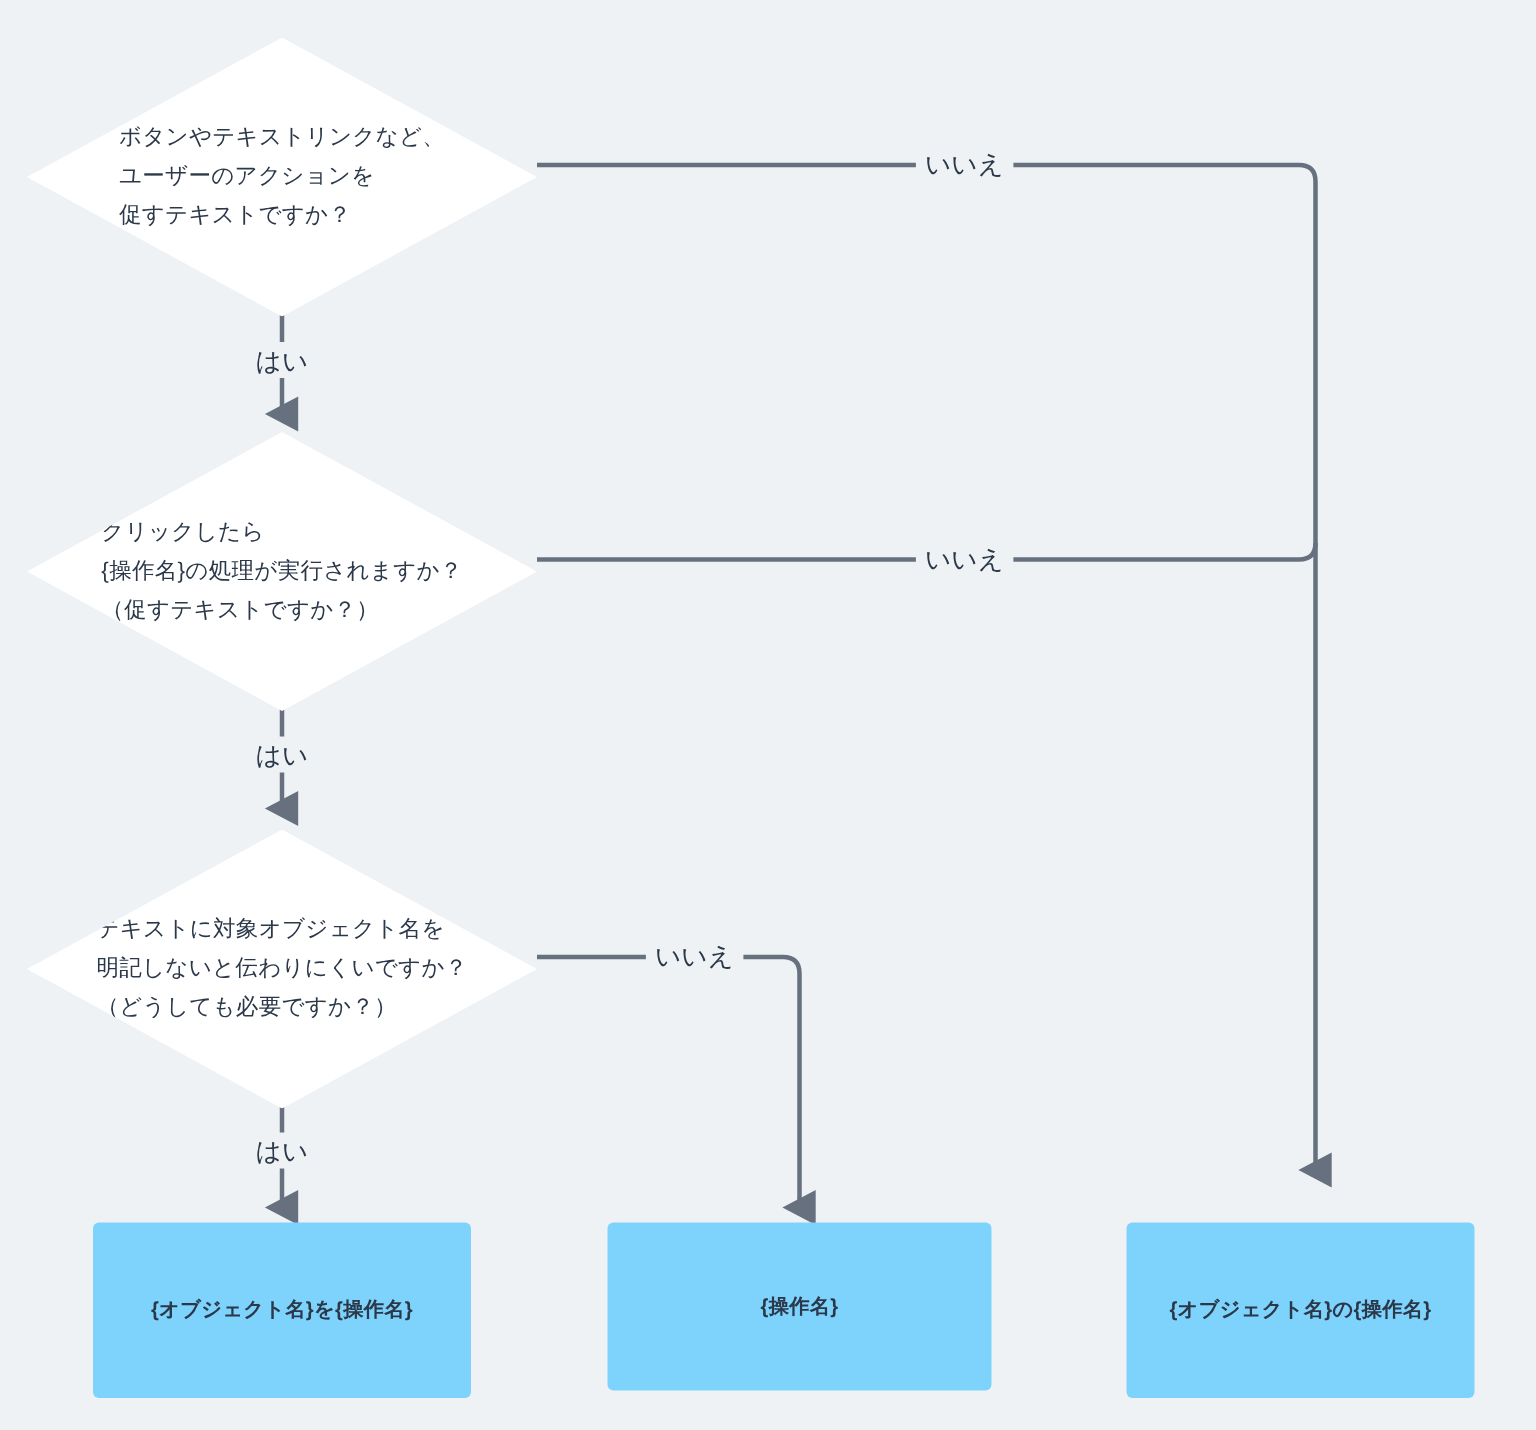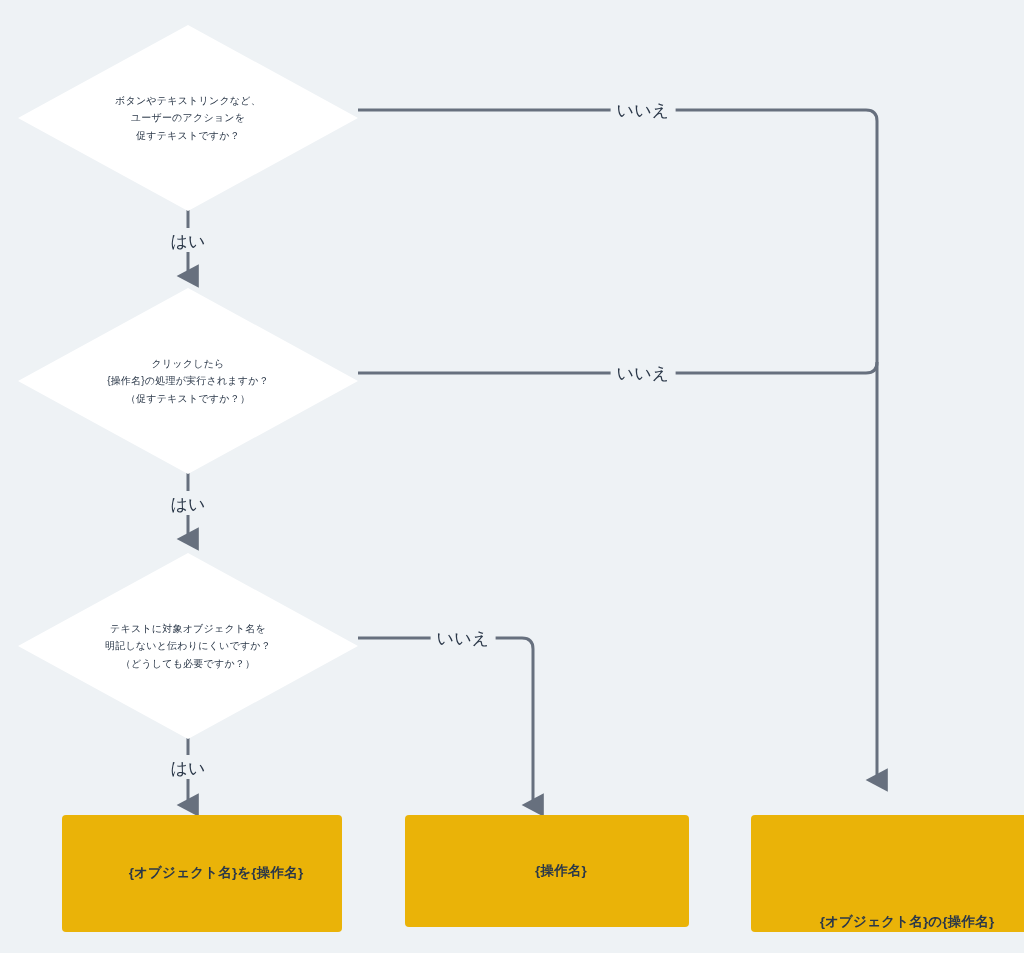--- a/index.html
+++ b/index.html
@@ -30,38 +30,36 @@
   .diamond {
     position: absolute;
     background: #ffffff;
     -webkit-clip-path: polygon(50% 0%, 100% 50%, 50% 100%, 0% 50%);
     clip-path: polygon(50% 0%, 100% 50%, 50% 100%, 0% 50%);
     display: flex;
     align-items: center;
     justify-content: center;
   }
   .diamond-label {
-    text-align: center;
     color: #2b3849;
-    font-size: 10px;
+    font-size: 15px;
     line-height: 1.72;
     letter-spacing: 0.2px;
     white-space: pre-line;
     padding: 0 14px;
   }
 
   
   .box {
     position: absolute;
-    background: #eab308;
+    background: #7dd3fc;
     border-radius: 4px;
     display: flex;
     align-items: center;
     justify-content: center;
-    padding-left: 28px;
   }
   .box-label {
     text-align: center;
     color: #2b3849;
     font-size: 13.5px;
     font-weight: bold;
     letter-spacing: 0.2px;
     line-height: 1.5;
     padding: 0 10px;
   }
@@ -132,21 +130,21 @@
   </div>
 
   <div class="box" style="left:62px; top:815px; width:252px; height:117px;">
     <div class="box-label">{オブジェクト名}を{操作名}</div>
   </div>
 
   <div class="box" style="left:405px; top:815px; width:256px; height:112px;">
     <div class="box-label">{操作名}</div>
   </div>
 
-  <div class="box" style="left:751px; top:815px; width:256px; height:117px;align-items:flex-end;">
+  <div class="box" style="left:751px; top:815px; width:232px; height:117px;">
     <div class="box-label">{オブジェクト名}の{操作名}</div>
   </div>
 
   <div class="edge-label" style="left:188px; top:241px;">はい</div>
 
   <div class="edge-label" style="left:643px; top:110px;">いいえ</div>
 
   <div class="edge-label" style="left:188px; top:504px;">はい</div>
 
   <div class="edge-label" style="left:643px; top:373px;">いいえ</div>

